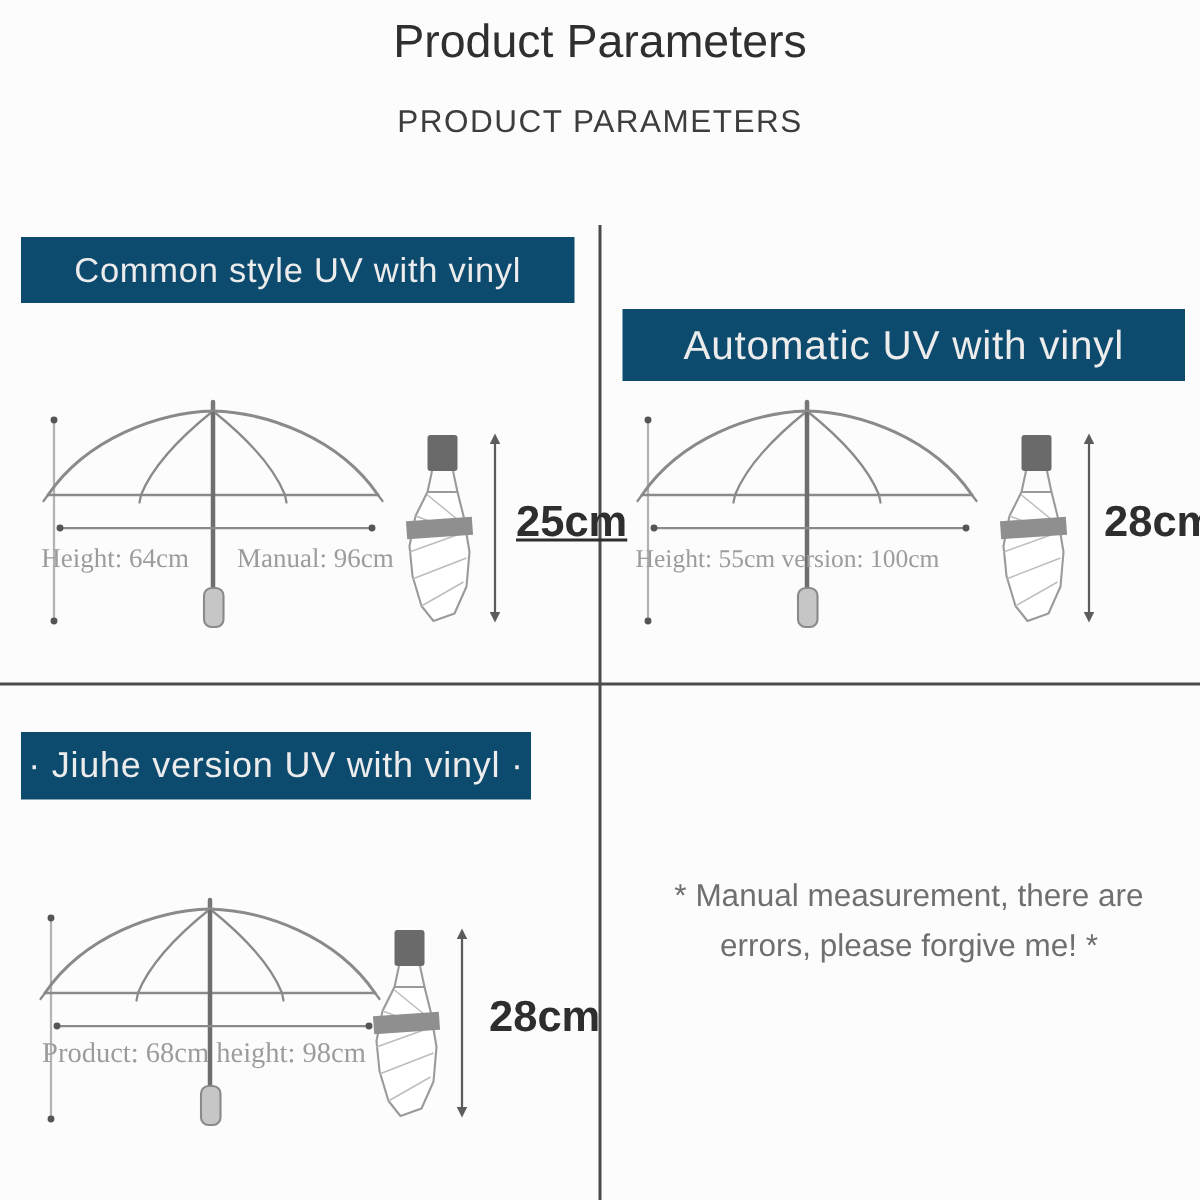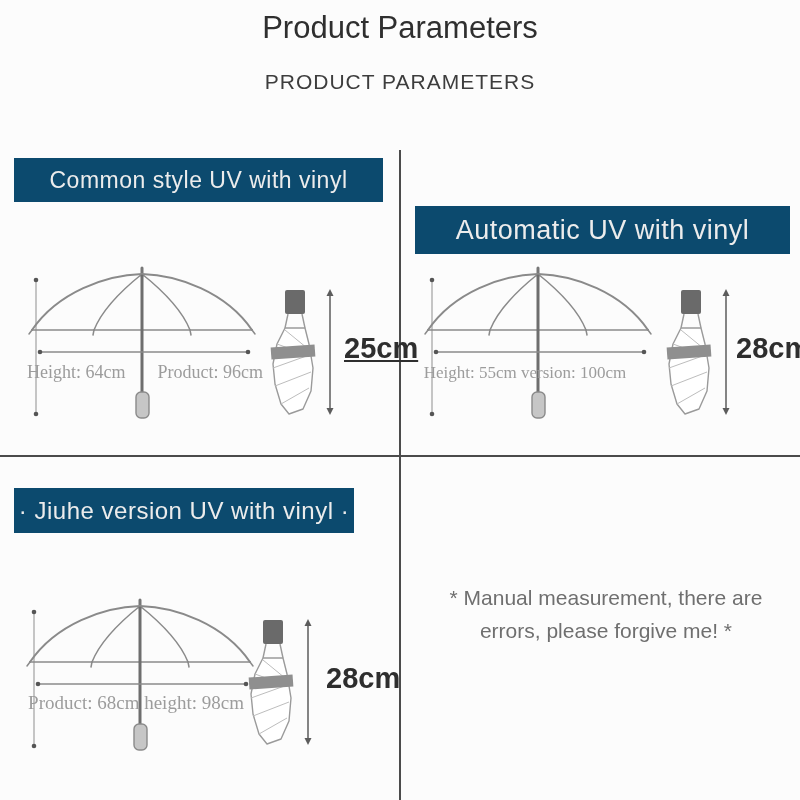--- a/index.html
+++ b/index.html
@@ -76,21 +76,21 @@
 <div class="abs div-v"></div>
 <div class="abs div-h"></div>
 
 <div>
   <div class="abs banner banner-tl">Common style UV with vinyl</div>
   <svg class="abs svg-open-tl" viewBox="0 0 250 160">
       <use href="#open-umb"></use>
     </svg>
   <div class="abs measure-labels ml-tl">
     <span>Height: 64cm</span>
-    <span>Product: 96cm</span>
+    <span>Manual: 96cm</span>
   </div>
   <svg class="abs svg-fold-tl" viewBox="0 0 70 130">
       <use href="#folded-umb"></use>
     </svg>
   <div class="abs len-label len-tl">25cm</div>
 </div>
 
 <div>
   <div class="abs banner banner-tr">Automatic UV with vinyl</div>
   <svg class="abs svg-open-tr" viewBox="0 0 250 160">

